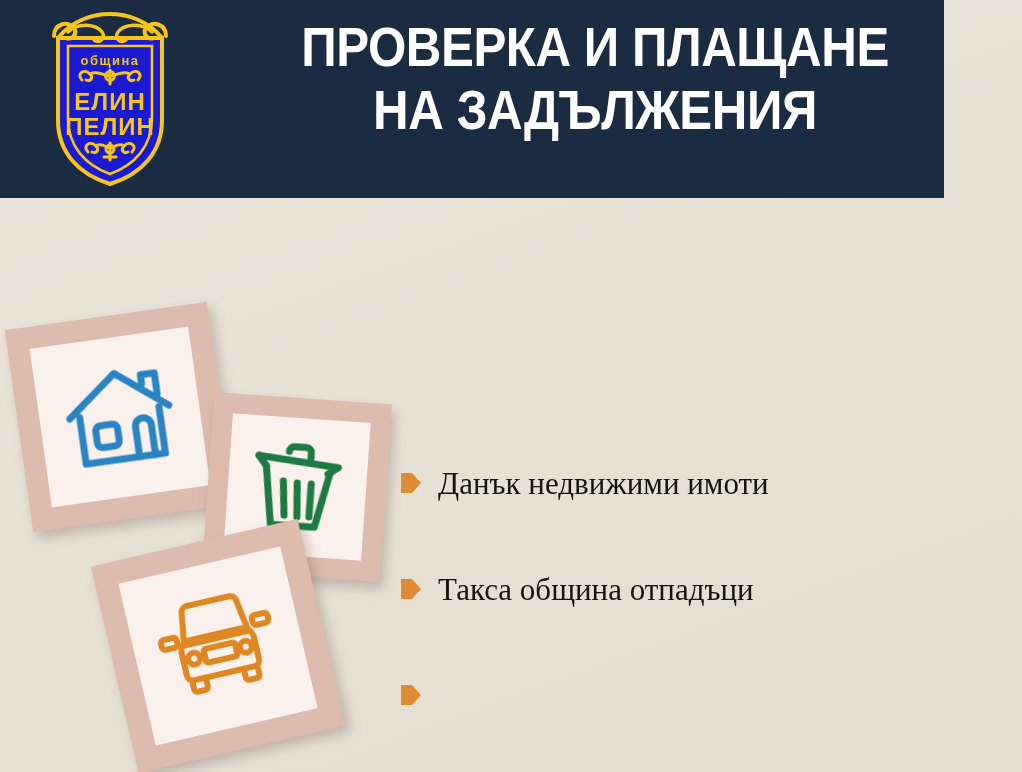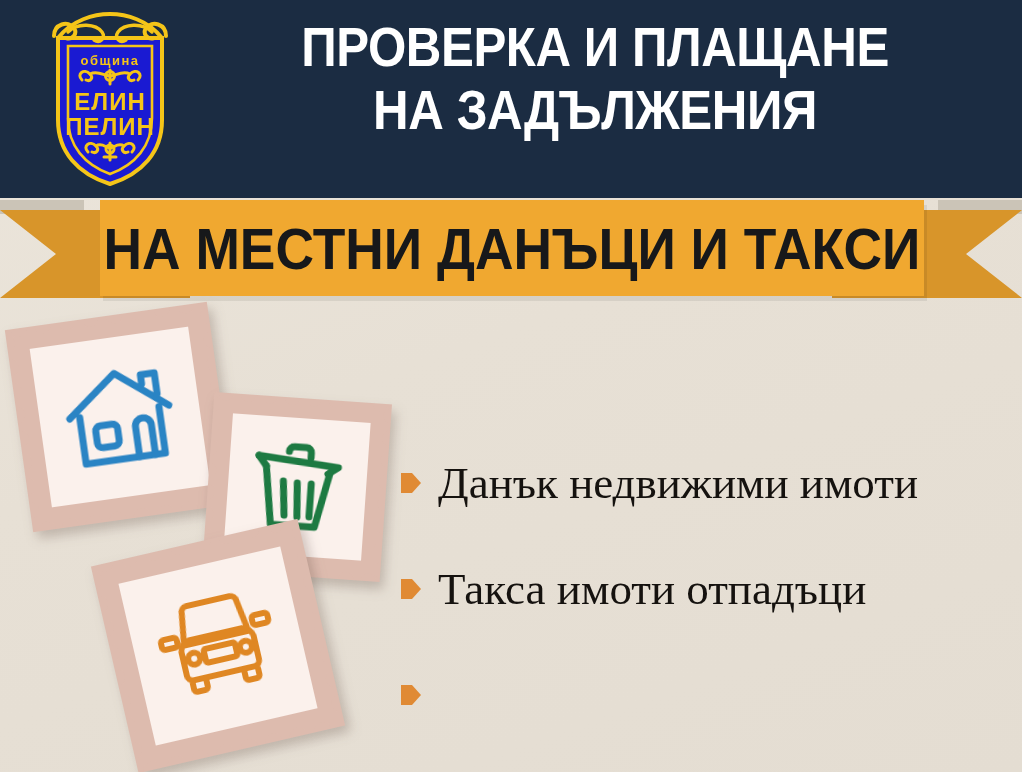--- a/index.html
+++ b/index.html
@@ -10,21 +10,21 @@
     background:#e9e3d9;
   }
   .poster{
     position:relative;width:1022px;height:772px;
     background:linear-gradient(160deg,#ece6dc 0%,#e7e0d5 45%,#e4ddd2 100%);
     overflow:hidden;
   }
 
   
   .header{
-    position:absolute;left:0;top:0;width:1022px;height:198px;
+    position:absolute;left:0;top:0;width:944px;height:198px;
     background:#1b2c42;
     display:flex;align-items:center;
   }
   .header-title{
     position:absolute;left:180px;top:18px;width:830px;
     text-align:center;color:#ffffff;
     font-family:"Liberation Sans", sans-serif;
     font-weight:bold;font-size:56px;line-height:1.05;
     letter-spacing:-0.5px;
     transform:scaleX(0.88);transform-origin:center top;
@@ -84,21 +84,21 @@
 
   
   .bullets{position:absolute;left:400px;top:430px;width:610px;}
   .bullet-row{display:flex;align-items:center;height:106px;}
   .bullet-marker{
     width:22px;height:26px;margin-right:16px;flex:0 0 auto;
   }
   .bullet-marker svg{display:block;}
   .bullet-label{
     font-family:"Liberation Serif", serif;
-    font-size:45px;color:#15120f;line-height:1;white-space:nowrap;text-align:right;
+    font-size:31px;color:#15120f;line-height:1;white-space:nowrap;text-align:right;
   }
 </style>
 </head>
 <body>
 
 <div class="poster">
 
   <div class="header">
     <div class="header-title">
       <span class="l1">ПРОВЕРКА И ПЛАЩАНЕ</span>
@@ -136,29 +136,20 @@
         <path d="M50 140 C44 134 52 128 58 134 C62 138 58 142 54 140"></path>
         <path d="M94 140 C100 134 92 128 86 134 C82 138 86 142 90 140"></path>
         <path d="M58 134 C64 130 68 136 72 136 C76 136 80 130 86 134"></path>
         <circle cx="72" cy="137" r="4"></circle>
         <path d="M72 131 L72 148"></path>
         <path d="M66 145 L78 145"></path>
       </g>
     </svg>
   </div>
 
-  <div class="ribbon">
-    <div class="ribbon-fold left"></div>
-    <div class="ribbon-fold right"></div>
-    <div class="ribbon-tail left"></div>
-    <div class="ribbon-tail right"></div>
-    <div class="ribbon-main">
-      <span class="ribbon-text">НА МЕСТНИ ДАНЪЦИ И ТАКСИ</span>
-    </div>
-  </div>
 
   <div class="stamp stamp-house">
     <svg width="204" height="204" viewBox="0 0 204 204" style="position:absolute;left:0;top:0">
       <defs>
         <mask id="mh">
           <rect x="0" y="0" width="204" height="204" fill="#fff"></rect>
           <g fill="#000">
             <circle cx="0" cy="14" r="9"></circle>
               <circle cx="0" cy="38" r="9"></circle>
               <circle cx="0" cy="62" r="9"></circle>
@@ -332,21 +323,21 @@
       </span>
       <span class="bullet-label">Данък недвижими имоти</span>
     </div>
 
     <div class="bullet-row">
       <span class="bullet-marker">
         <svg width="22" height="26" viewBox="0 0 22 26">
             <path d="M1 3 H12 L21 13 L12 23 H1 Z" fill="#e08a34"></path>
           </svg>
       </span>
-      <span class="bullet-label">Такса имоти отпадъци</span>
+      <span class="bullet-label">Такса община отпадъци</span>
     </div>
 
     <div class="bullet-row">
       <span class="bullet-marker">
         <svg width="22" height="26" viewBox="0 0 22 26">
             <path d="M1 3 H12 L21 13 L12 23 H1 Z" fill="#e08a34"></path>
           </svg>
       </span>
     </div>
 

